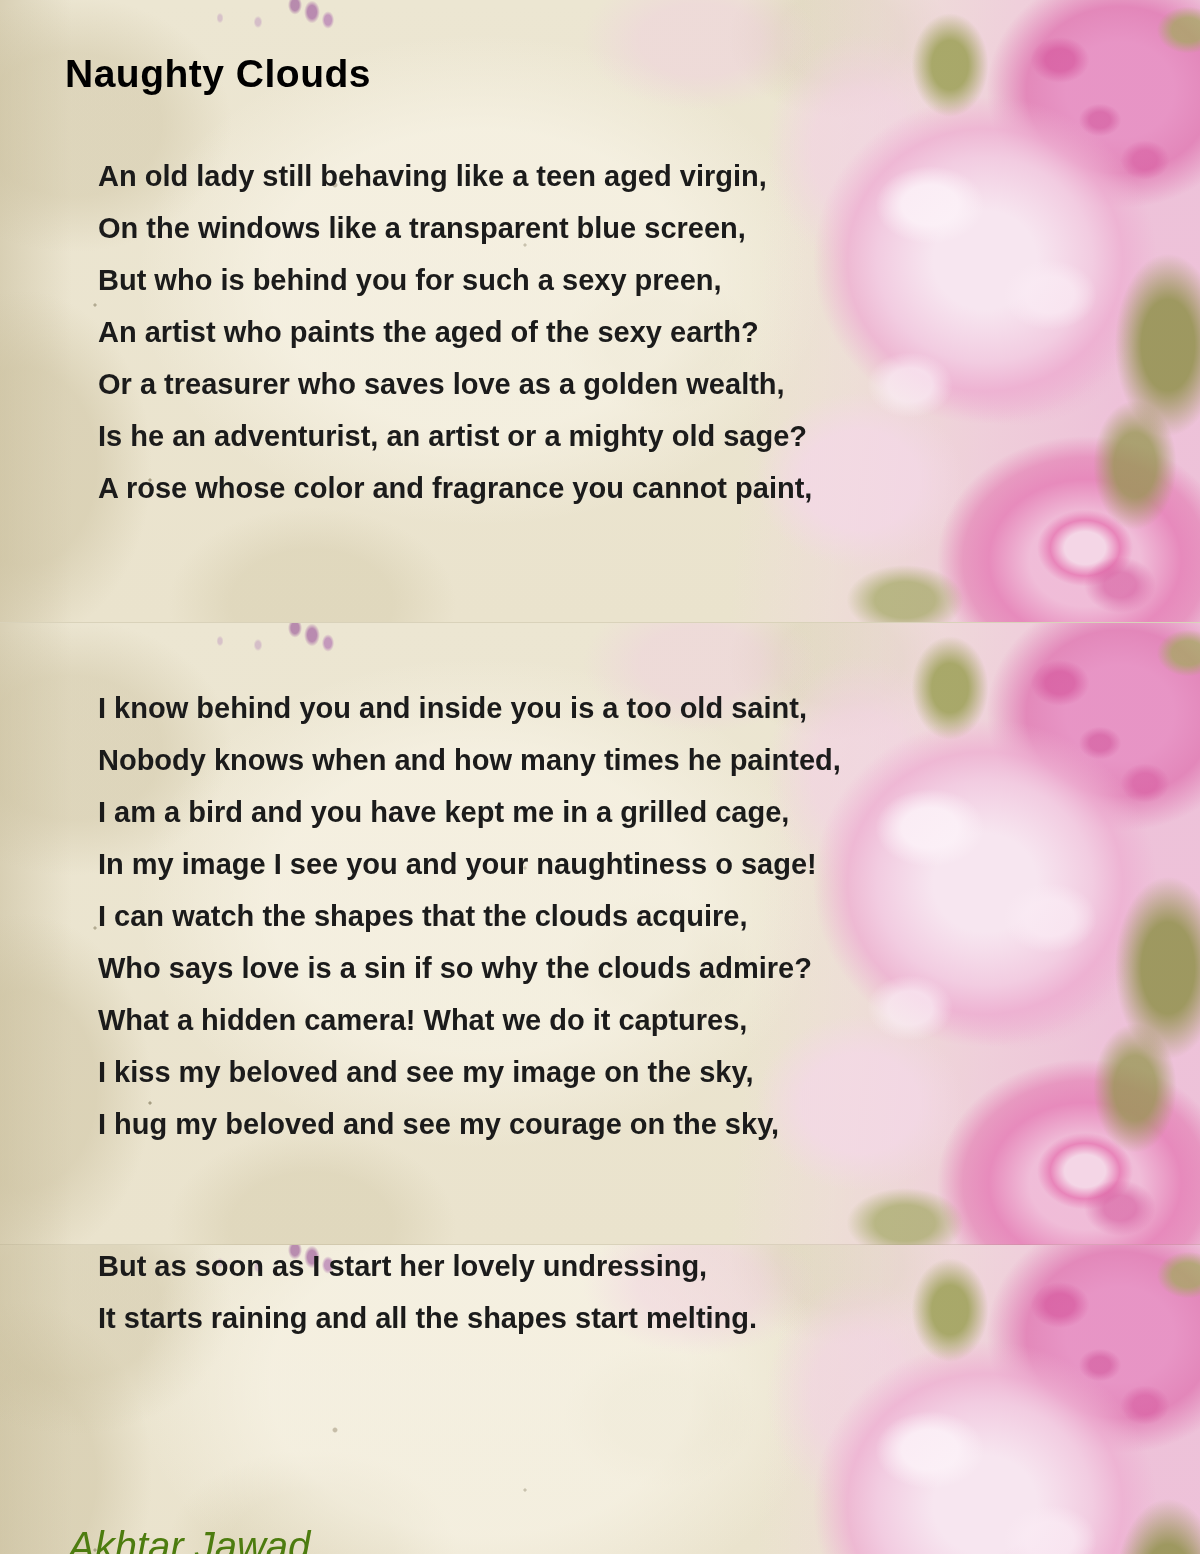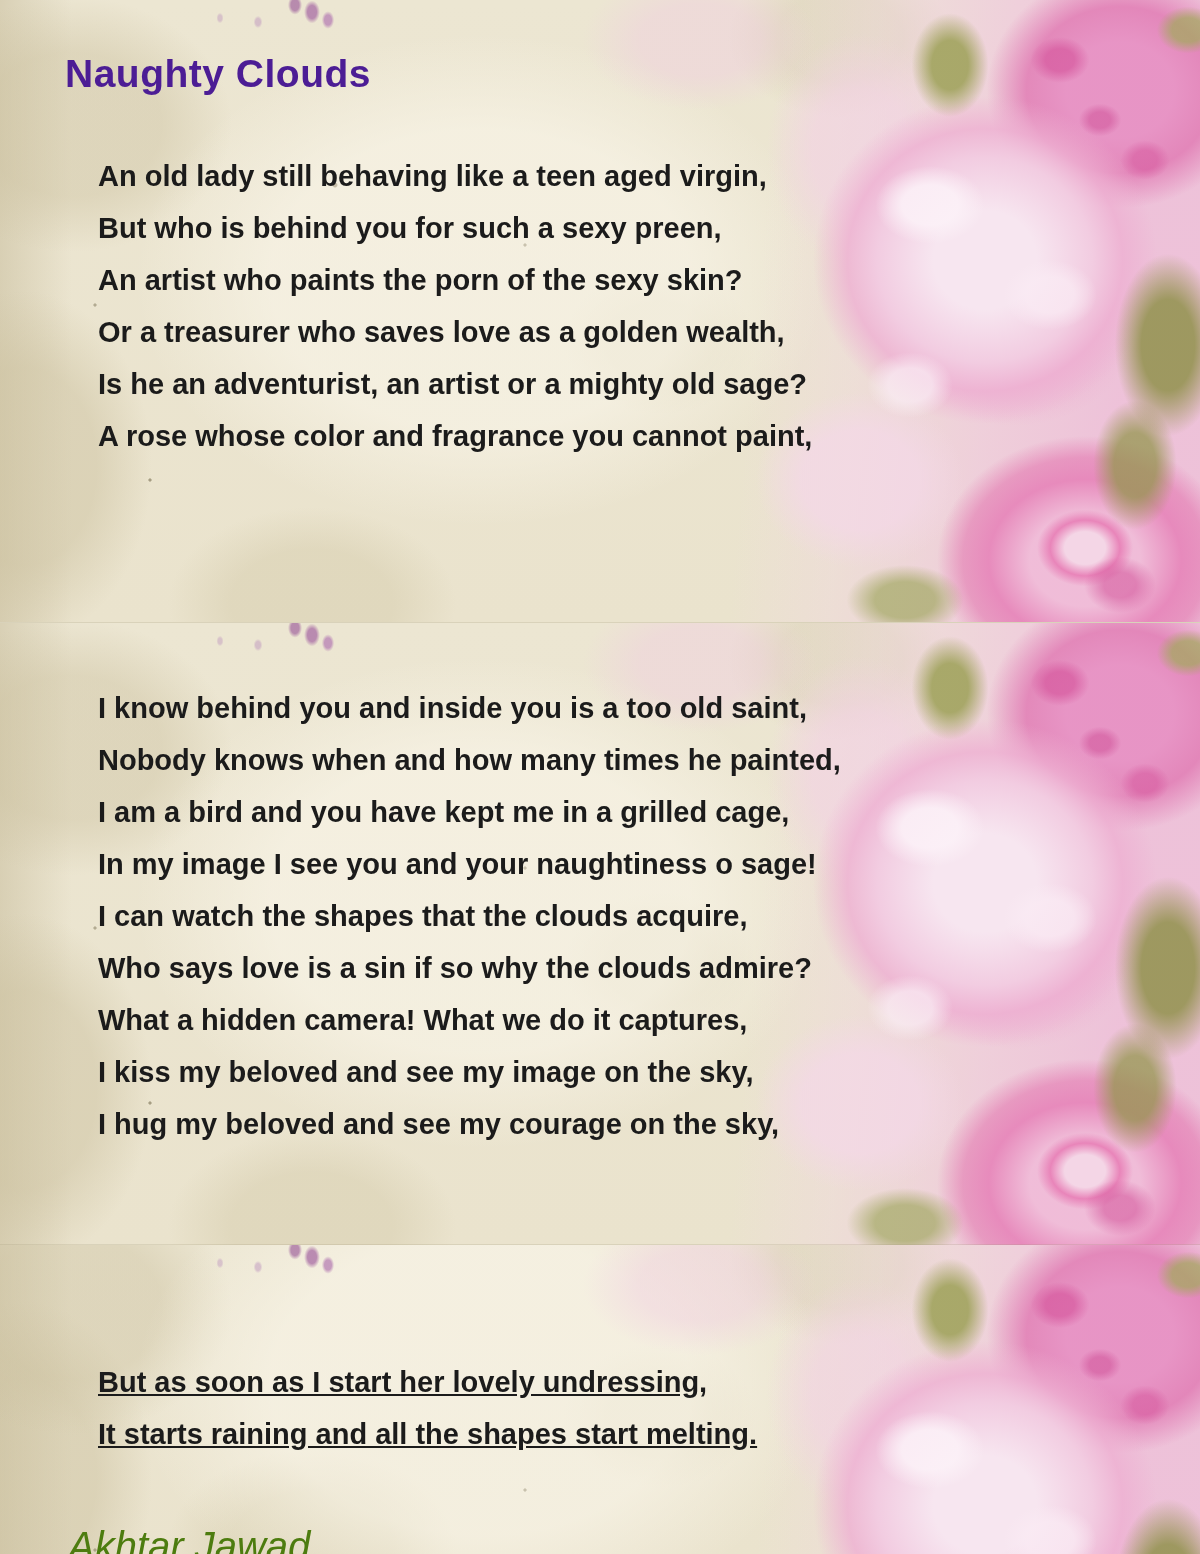--- a/index.html
+++ b/index.html
@@ -68,24 +68,24 @@
     background:
       radial-gradient(9px 13px at 116px 16px, rgba(176,122,170,.85) 0 50%, transparent 88%),
       radial-gradient(7px 10px at 132px 24px, rgba(186,134,182,.80) 0 50%, transparent 88%),
       radial-gradient(8px 11px at 99px 9px,   rgba(170,116,164,.80) 0 50%, transparent 88%),
       radial-gradient(5px 7px at 62px 26px,   rgba(190,150,190,.50) 0 50%, transparent 88%),
       radial-gradient(4px 6px at 24px 22px,   rgba(190,150,190,.45) 0 50%, transparent 88%);}
 
   
   .textlayer{position:absolute;inset:0;z-index:5;color:#1b1b1b;}
   .title{position:absolute;left:65px;top:52px;font-size:39px;font-weight:700;
-         letter-spacing:.5px;white-space:nowrap;color:#4c1d95;text-align:right;}
+         letter-spacing:.5px;white-space:nowrap;color:#000000;text-align:right;}
   .stanza{position:absolute;left:65px;white-space:nowrap;}
   .stanza .line{font-size:29px;font-weight:700;line-height:52px;margin-left:33px;}
-  .s1{top:150px;} .s2{top:682px;} .s3{top:1356px;text-decoration:underline;}
+  .s1{top:150px;} .s2{top:682px;} .s3{top:1240px;}
   .author{position:absolute;left:68px;top:1524px;font-size:40px;font-style:italic;
           font-weight:400;white-space:nowrap;color:#4d7c0f;}
 </style>
 </head>
 <body>
 
 <div id="page">
 
   <div class="tile t1">
     <div class="paper"></div>
@@ -102,22 +102,23 @@
     <div class="roses"></div>
     <div class="deco"></div>
   </div>
 
   <div class="textlayer">
 
     <div class="title">Naughty Clouds</div>
 
     <div class="stanza s1">
       <div class="line">An old lady still behaving like a teen aged virgin,</div>
+      <div class="line">On the windows like a transparent blue screen,</div>
       <div class="line">But who is behind you for such a sexy preen,</div>
-      <div class="line">An artist who paints the porn of the sexy skin?</div>
+      <div class="line">An artist who paints the aged of the sexy earth?</div>
       <div class="line">Or a treasurer who saves love as a golden wealth,</div>
       <div class="line">Is he an adventurist, an artist or a mighty old sage?</div>
       <div class="line">A rose whose color and fragrance you cannot paint,</div>
     </div>
 
     <div class="stanza s2">
       <div class="line">I know behind you and inside you is a too old saint,</div>
       <div class="line">Nobody knows when and how many times he painted,</div>
       <div class="line">I am a bird and you have kept me in a grilled cage,</div>
       <div class="line">In my image I see you and your naughtiness o sage!</div>

